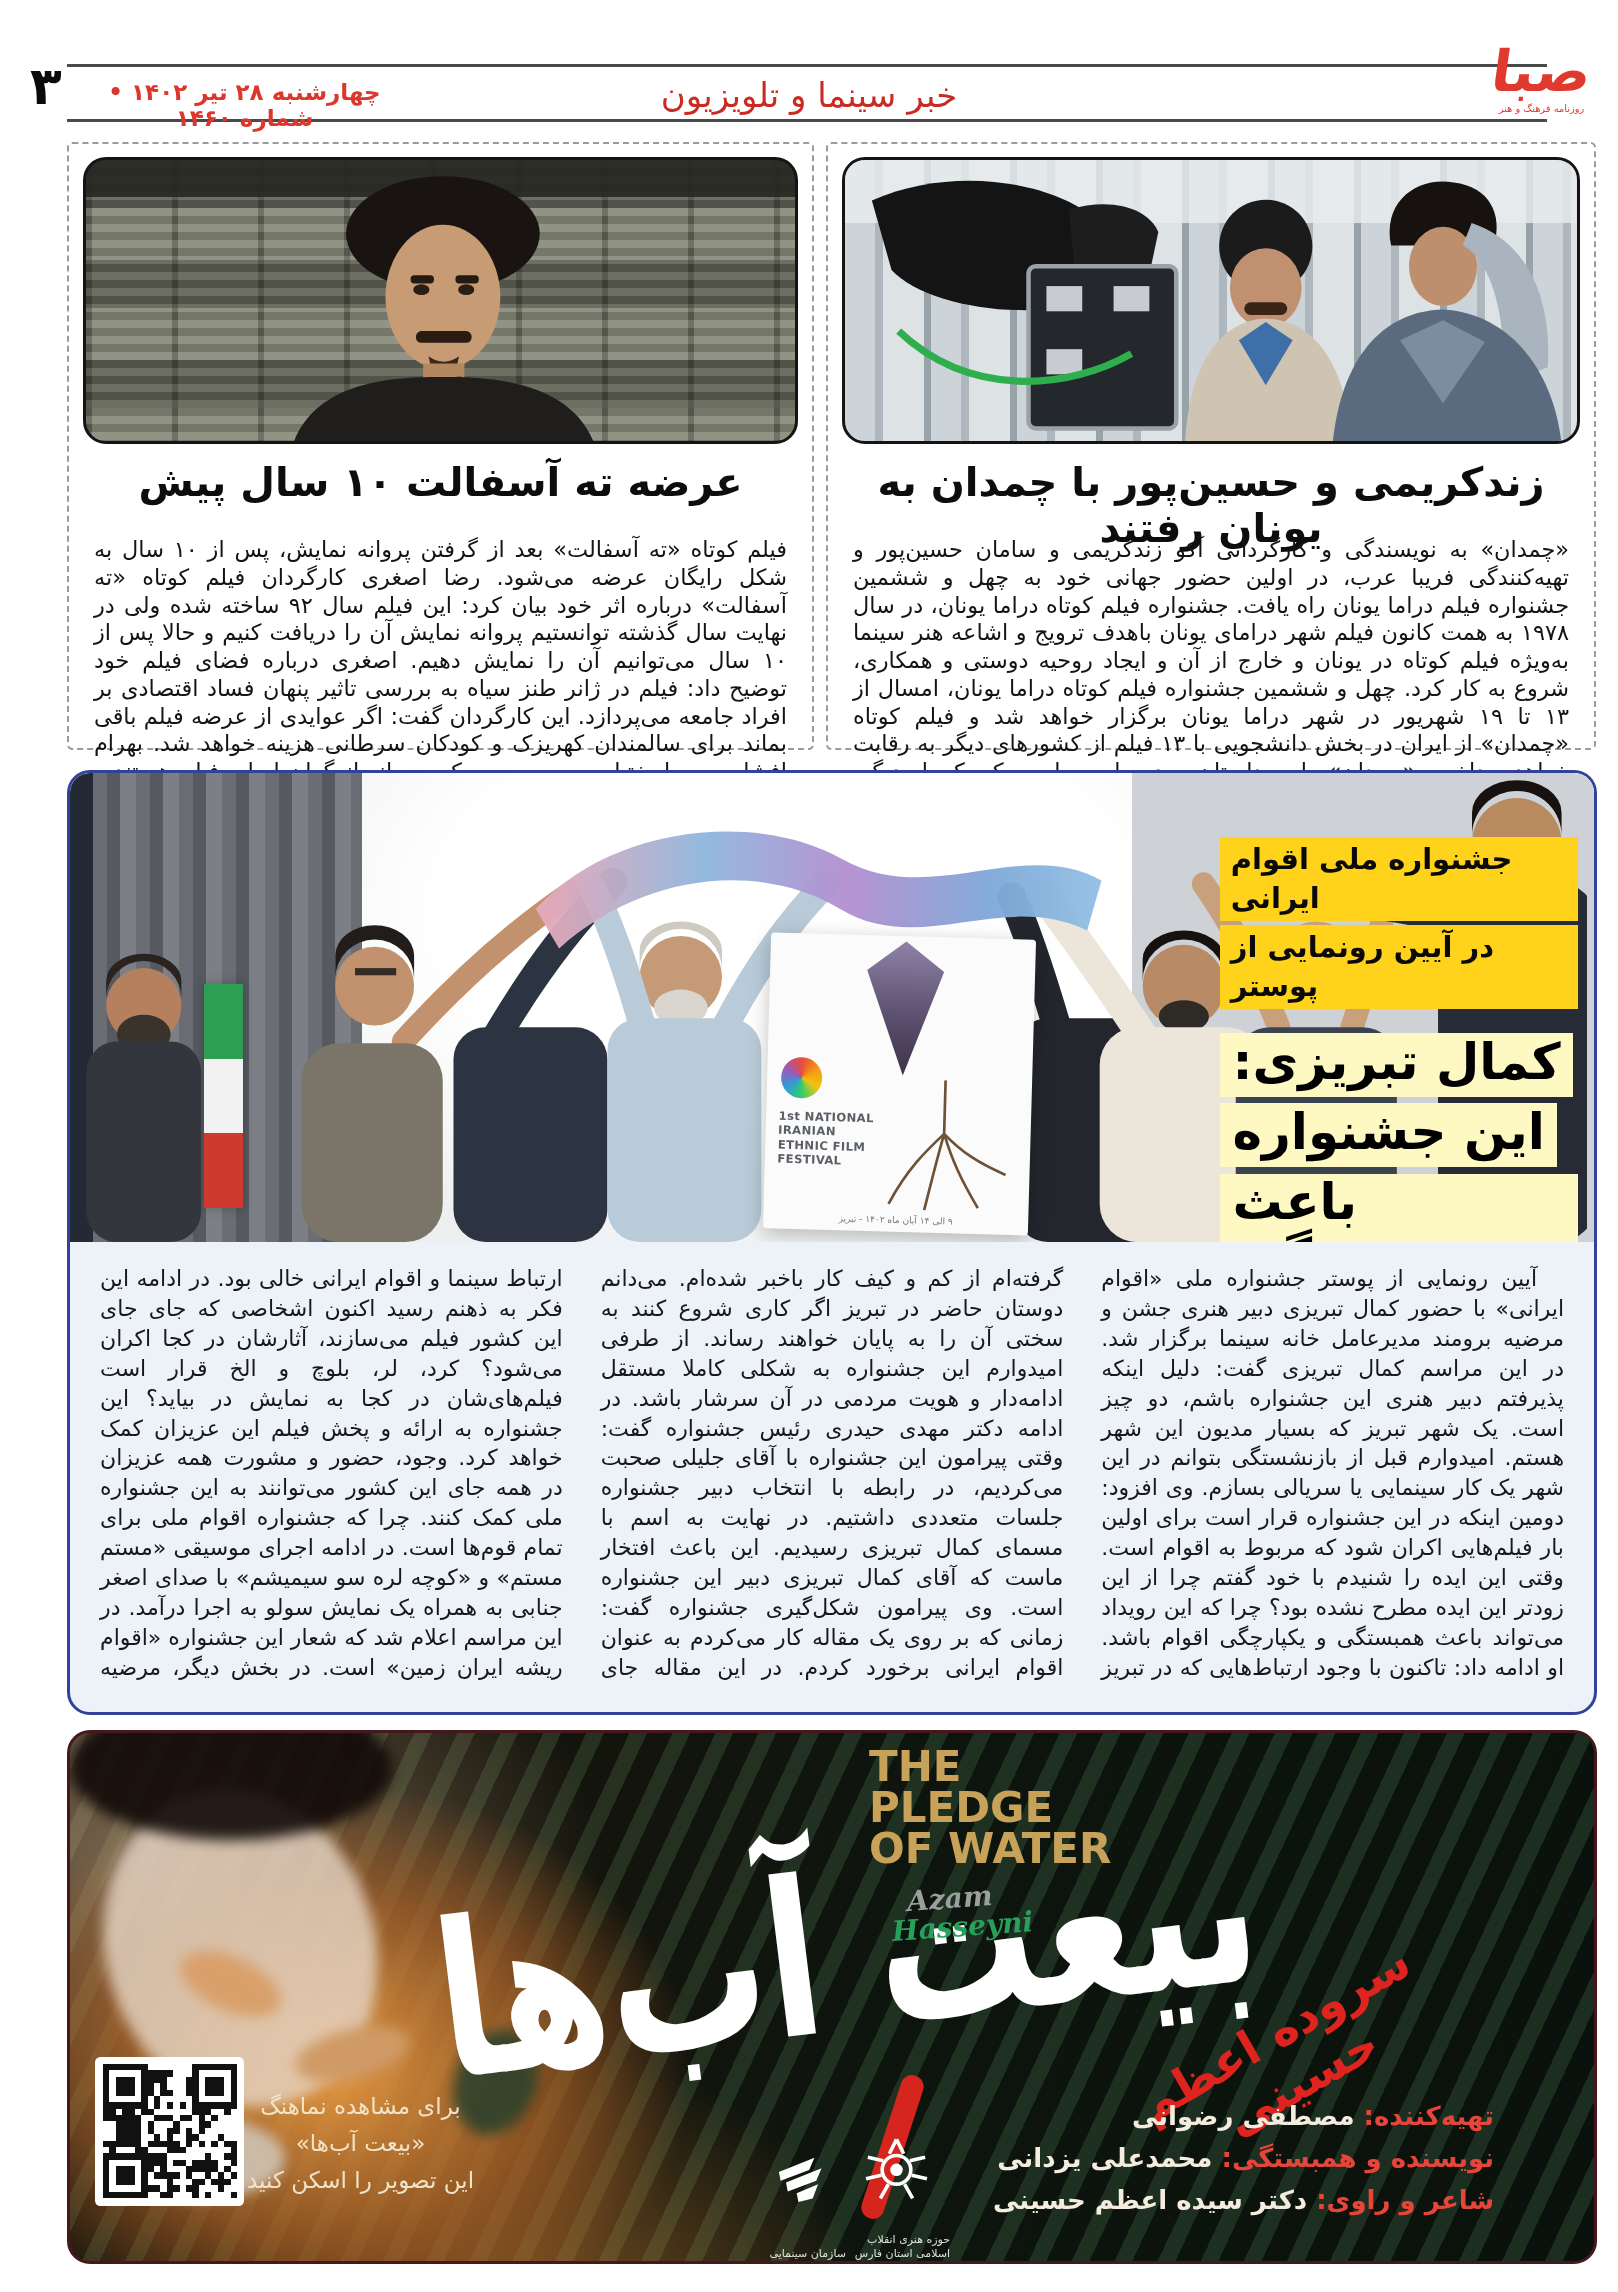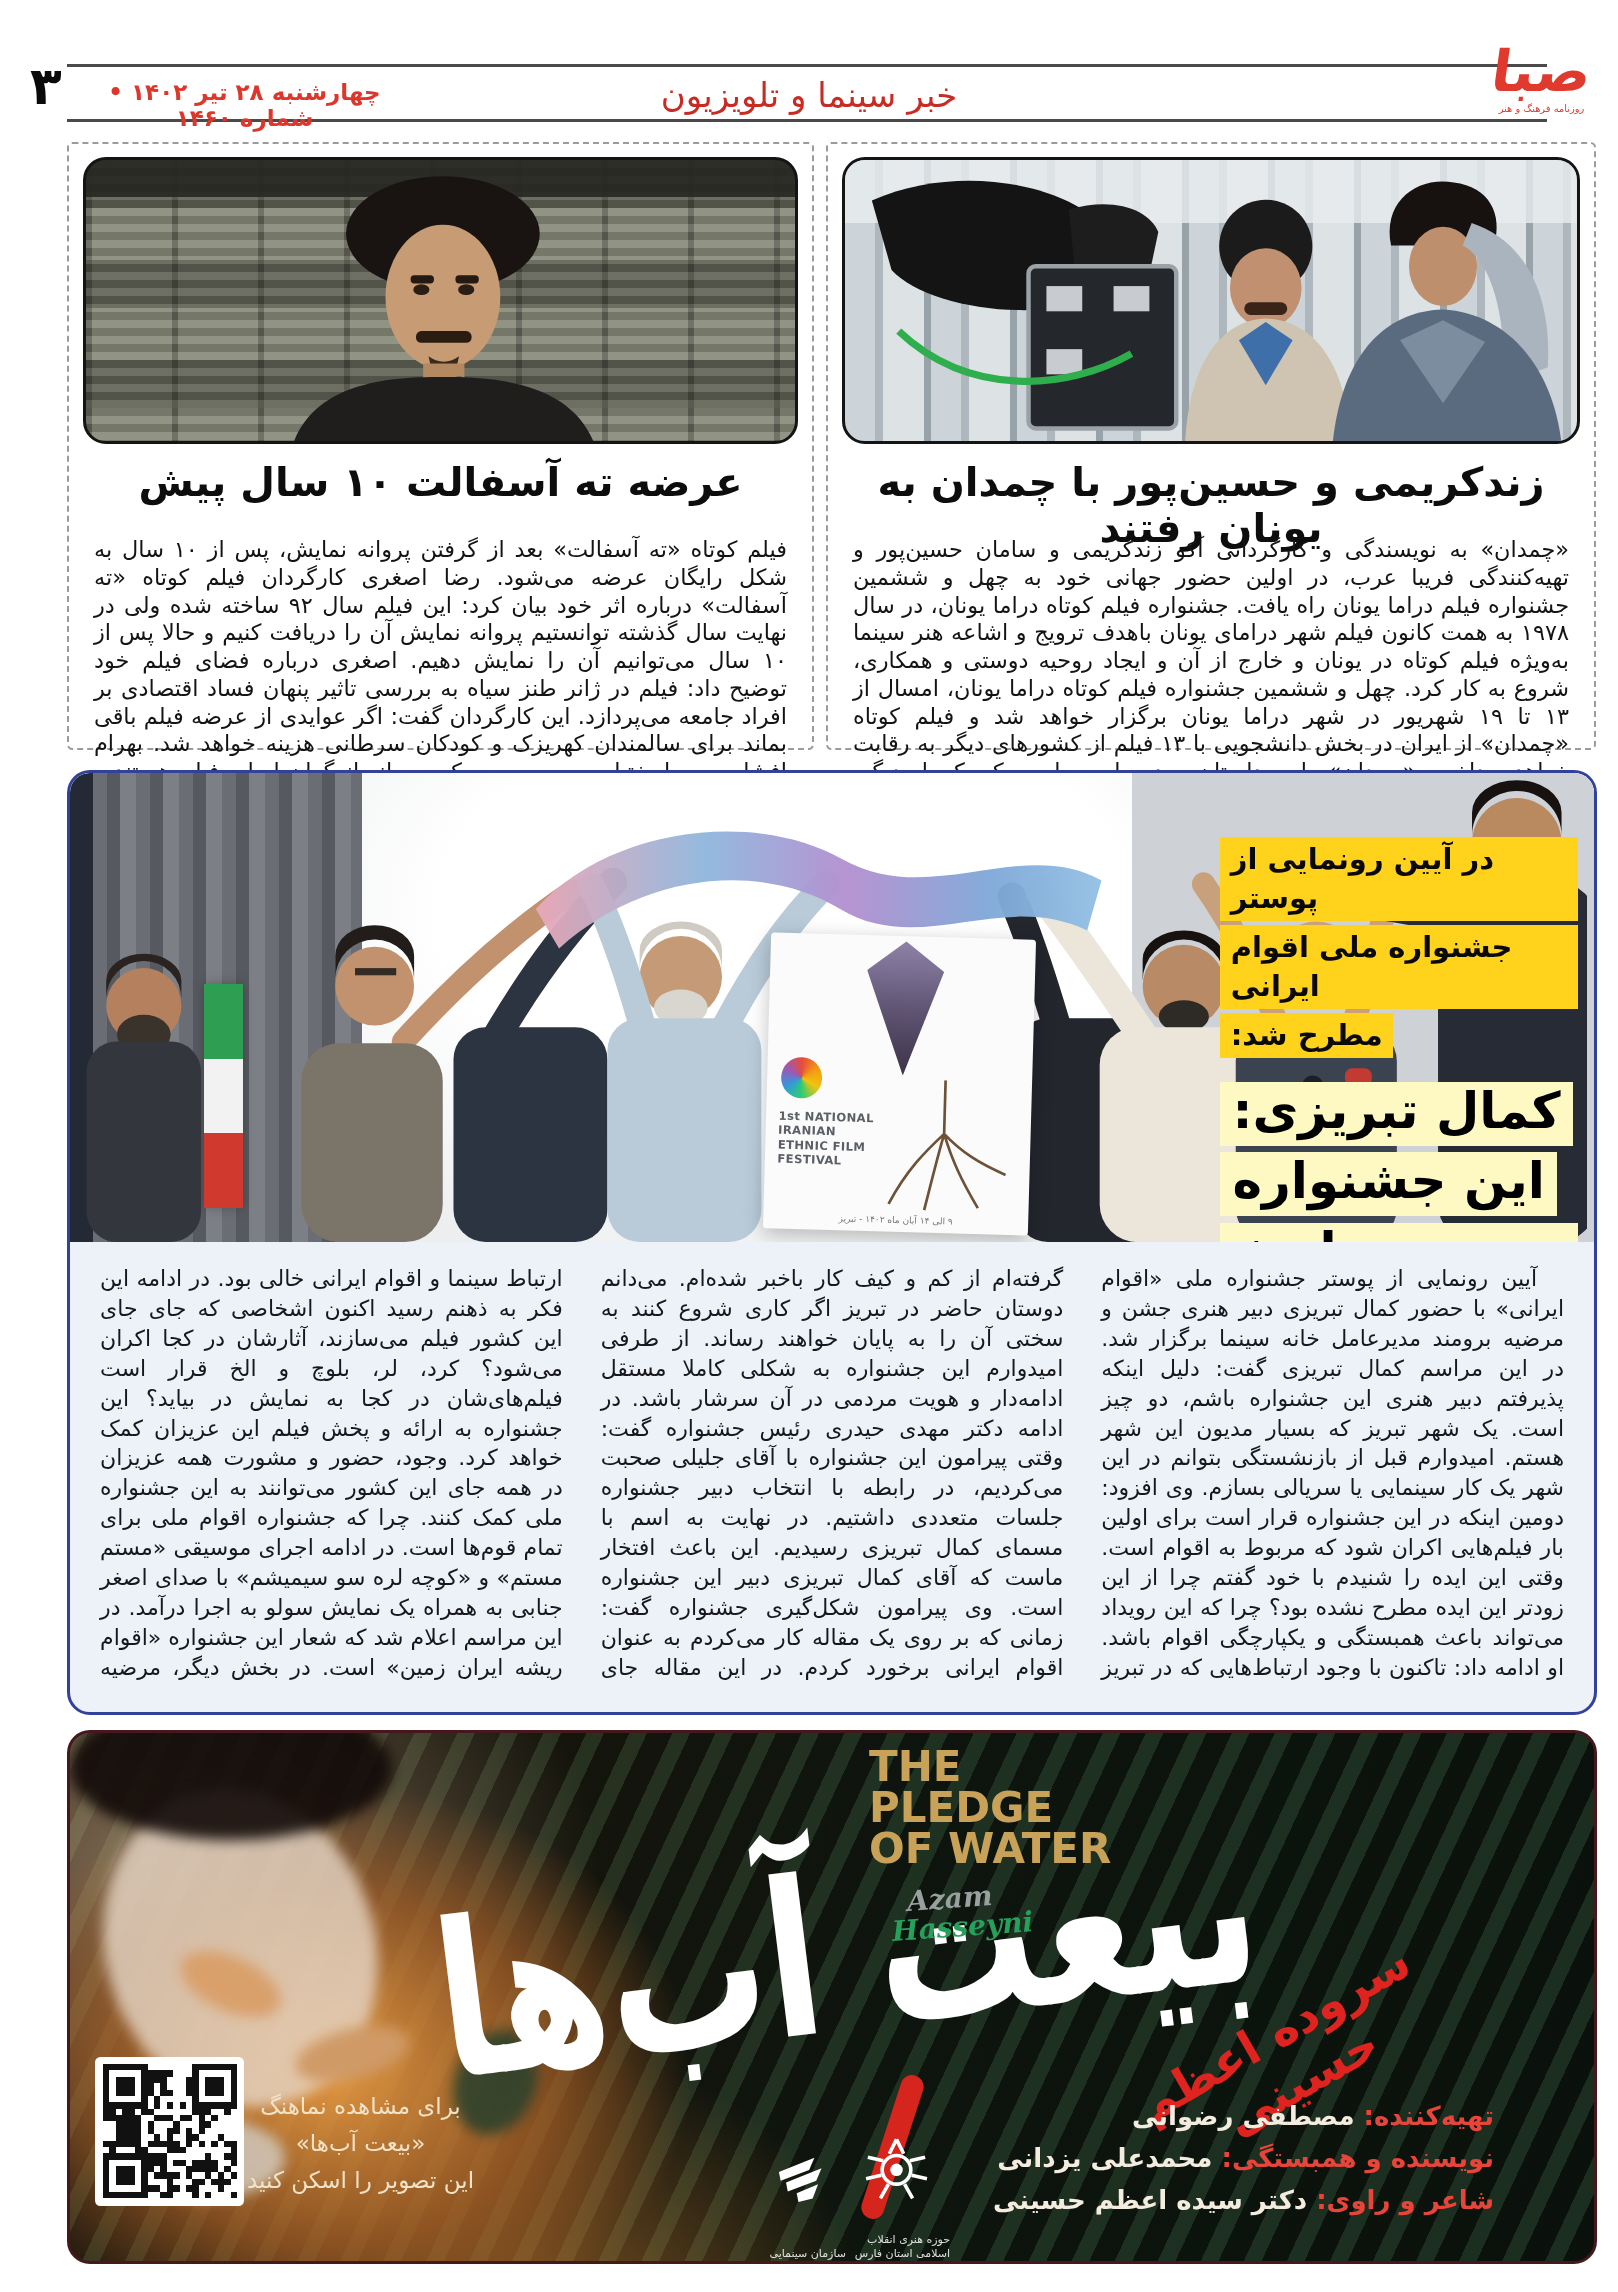--- a/index.html
+++ b/index.html
@@ -183,23 +183,22 @@
           <div>ETHNIC FILM</div>
           <div>FESTIVAL</div>
         </div>
         <svg class="abs" style="left:107px;top:143px;" width="143" height="134" viewBox="0 0 160 150">
           <path d="M80,0 L80,60 M80,60 C60,80 40,100 20,140 M80,60 C90,90 100,110 120,142 M80,60 C70,100 66,120 60,146 M80,60 C100,80 120,92 150,104" stroke="#6e5238" stroke-width="3" fill="none"></path>
         </svg>
         <div class="abs" style="left:0;right:0;bottom:7.2px;text-align:center;font-size:9px;color:#777;">۹ الی ۱۴ آبان ماه ۱۴۰۲ - تبریز</div>
       </div>
 
       <div class="abs" style="top:64px;right:16px;width:358px;">
+        <div class="kicker-line"><span>جشنواره ملی اقوام ایرانی</span></div>
         <div class="kicker-line"><span>در آیین رونمایی از پوستر</span></div>
-        <div class="kicker-line"><span>جشنواره ملی اقوام ایرانی</span></div>
-        <div class="kicker-line"><span>مطرح شد:</span></div>
         <div style="height:19.7px;"></div>
         <div class="kicker-line bigline"><span>کمال تبریزی:</span></div>
         <div class="kicker-line bigline"><span>این جشنواره</span></div>
         <div class="kicker-line bigline"><span>باعث همبستگی</span></div>
 
       </div>
     </div>
     <div class="feature-body">
       <p>آیین رونمایی از پوستر جشنواره ملی «اقوام ایرانی» با حضور کمال تبریزی دبیر هنری جشن و مرضیه برومند مدیرعامل خانه سینما برگزار شد. در این مراسم کمال تبریزی گفت: دلیل اینکه پذیرفتم دبیر هنری این جشنواره باشم، دو چیز است. یک شهر تبریز که بسیار مدیون این شهر هستم. امیدوارم قبل از بازنشستگی بتوانم در این شهر یک کار سینمایی یا سریالی بسازم. وی افزود: دومین اینکه در این جشنواره قرار است برای اولین بار فیلم‌هایی اکران شود که مربوط به اقوام است. وقتی این ایده را شنیدم با خود گفتم چرا از این زودتر این ایده مطرح نشده بود؟ چرا که این رویداد می‌تواند باعث همبستگی و یکپارچگی اقوام باشد. او ادامه داد: تاکنون با وجود ارتباط‌هایی که در تبریز گرفته‌ام از کم و کیف کار باخبر شده‌ام. می‌دانم دوستان حاضر در تبریز اگر کاری شروع کنند به سختی آن را به پایان خواهند رساند. از طرفی امیدوارم این جشنواره به شکلی کاملا مستقل ادامه‌دار و هویت مردمی در آن سرشار باشد. در ادامه دکتر مهدی حیدری رئیس جشنواره گفت: وقتی پیرامون این جشنواره با آقای جلیلی صحبت می‌کردیم، در رابطه با انتخاب دبیر جشنواره جلسات متعددی داشتیم. در نهایت به اسم با مسمای کمال تبریزی رسیدیم. این باعث افتخار ماست که آقای کمال تبریزی دبیر این جشنواره است. وی پیرامون شکل‌گیری جشنواره گفت: زمانی که بر روی یک مقاله کار می‌کردم به عنوان اقوام ایرانی برخورد کردم. در این مقاله جای ارتباط سینما و اقوام ایرانی خالی بود. در ادامه این فکر به ذهنم رسید اکنون اشخاصی که جای جای این کشور فیلم می‌سازند، آثارشان در کجا اکران می‌شود؟ کرد، لر، بلوچ و الخ قرار است فیلم‌های‌شان در کجا به نمایش در بیاید؟ این جشنواره به ارائه و پخش فیلم این عزیزان کمک خواهد کرد. وجود، حضور و مشورت همه عزیزان در همه جای این کشور می‌توانند به این جشنواره ملی کمک کنند. چرا که جشنواره اقوام ملی برای تمام قوم‌ها است. در ادامه اجرای موسیقی «مستم مستم» و «کوچه لره سو سیمیشم» با صدای اصغر جنابی به همراه یک نمایش سولو به اجرا درآمد. در این مراسم اعلام شد که شعار این جشنواره «اقوام ریشه ایران زمین» است. در بخش دیگر، مرضیه برومند مدیرعامل خانه سینما پشت تریبون قرار گرفت و گفت: پیرامون این جشنواره باید بگویم بسیار اتفاق جذابی در حال رخ دادن است. تفاوت‌هایی که در اقوام مختلف این کشور جریان دارد، ظرفیت‌های بسیار خوبی برای فیلم‌سازان فراهم خواهد کرد. برومند از استعداد برادران ارگ که در سالن حضور داشتند تعریف کرد و گفت: سال‌هاست شما را دنبال می‌کنم. درود بر شما. همین که با زبان اصلی فیلم می‌سازید عالی است. سپس فرهاد قائمیان بر روی صحنه آمد و با اشاره به همکاری‌اش با کمال تبریزی در سریال شهریار گفت: این افتخار را داشتم که در سریال شهریار نقش پدر شاعر را بازی کنم. جدا از این ماجرا باید بگویم من سرباز کمال تبریزی هستم. این جشنواره باعث می‌شود هجوم بیگانگان و شرارت آن‌ها به مشکل بر بخورد. اتحاد و یکپارچگی این سرزمین به این سادگی‌ها قابل شکستن نخواهد بود. وی در ادامه با گویش آذری ارادت خود را به سرزمین ایران و آذربایجان ادا کرد./صباخبر</p>
     </div>

